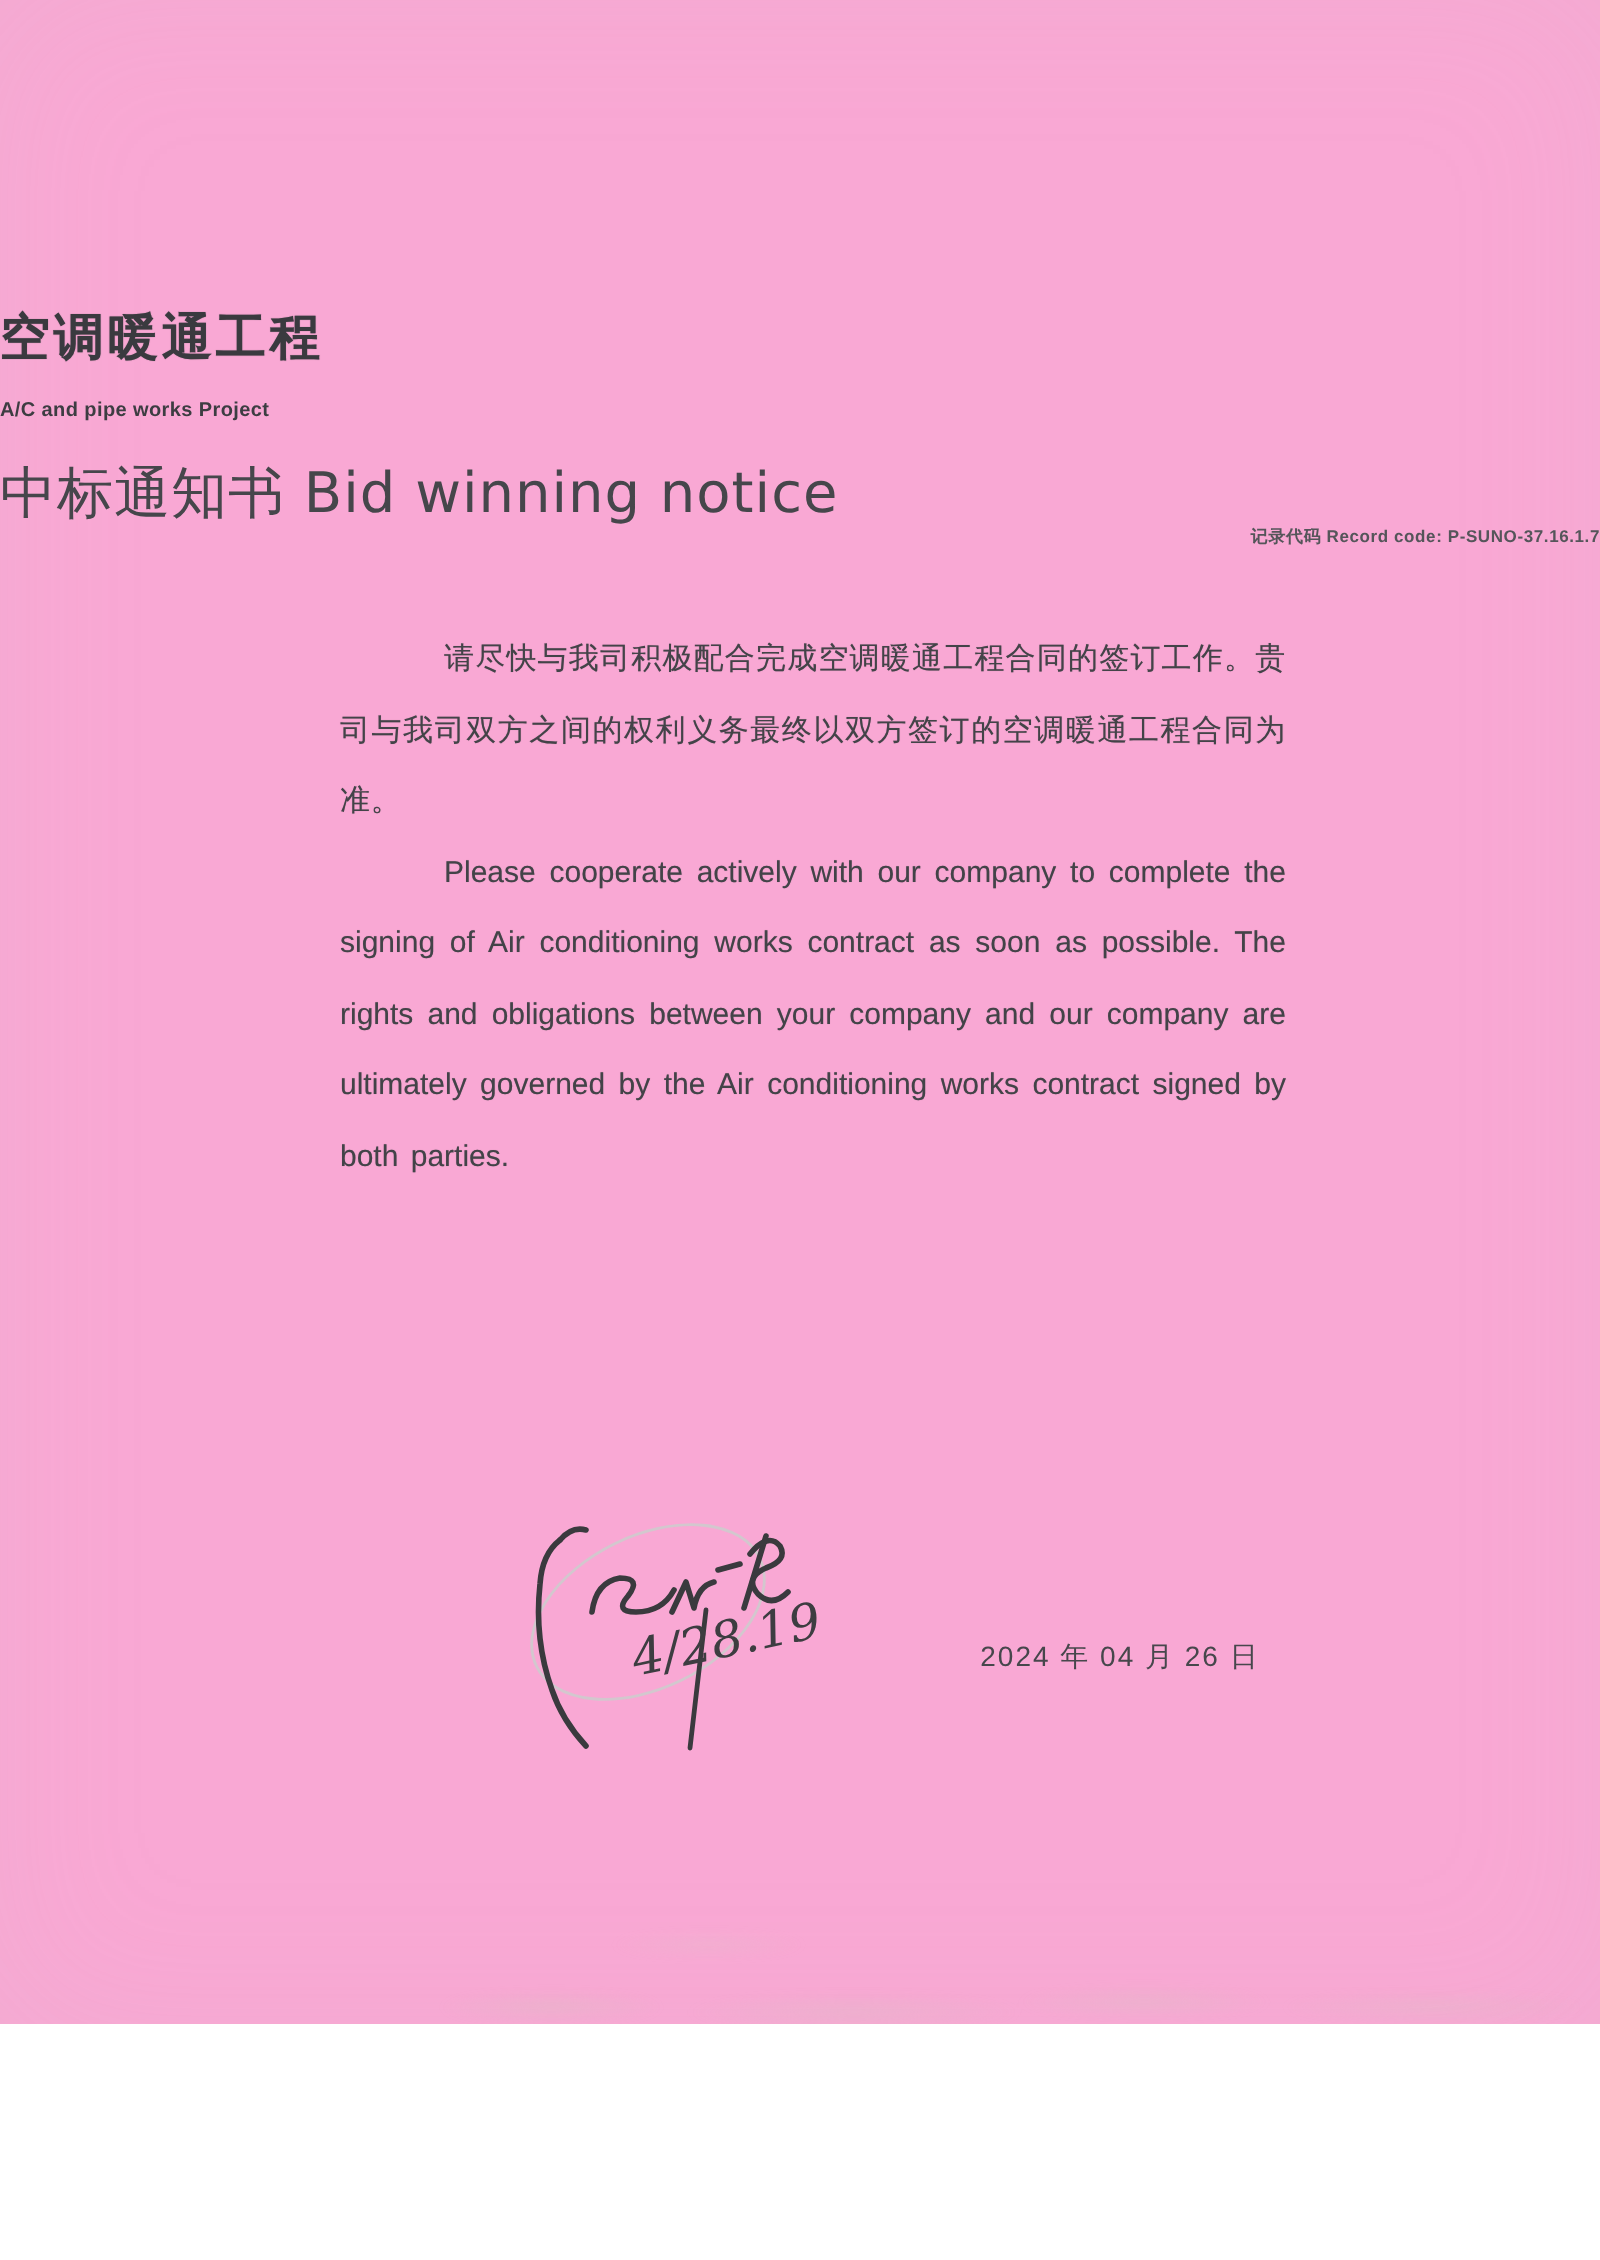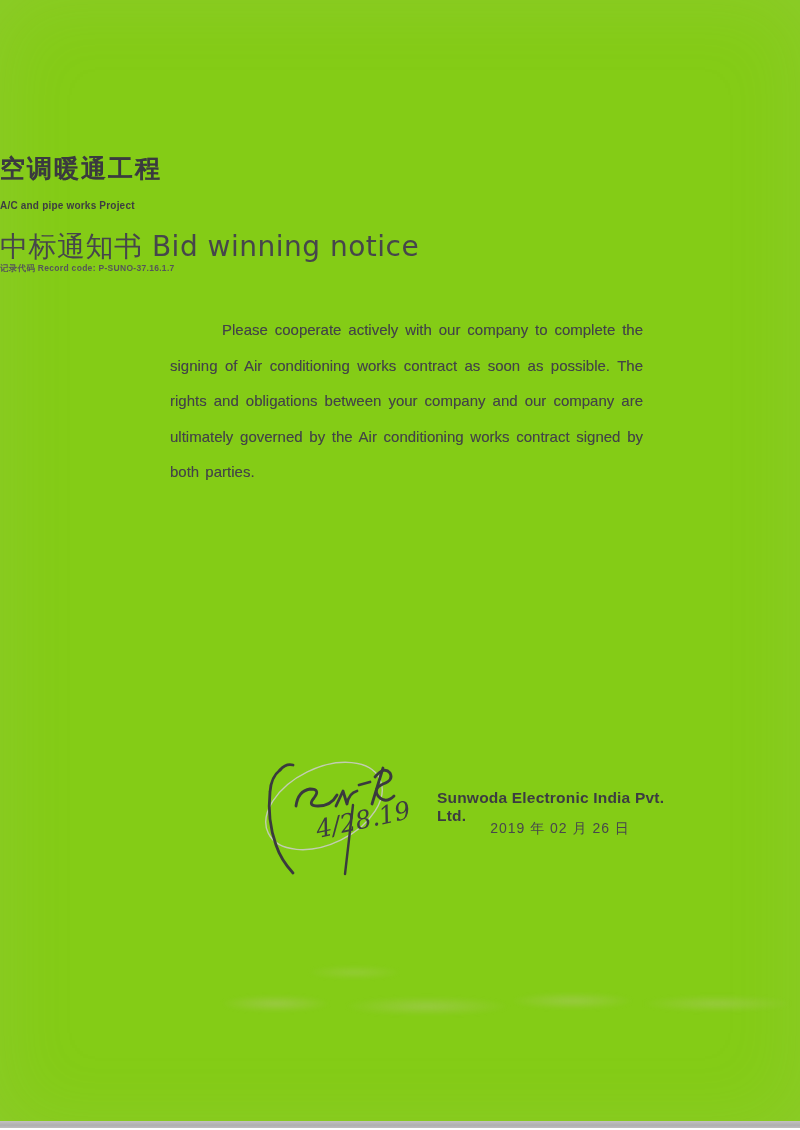--- a/index.html
+++ b/index.html
@@ -1,19 +1,19 @@
 <!DOCTYPE html>
 <html lang="zh"><head>
 <meta charset="utf-8">
 <style>
   html,body{margin:0;padding:0;background:#ffffff;}
   .sheet{
     position:relative;
-    width:800px;height:1128px;
-    background:#84cc16;
+    width:800px;height:1012px;
+    background:#f9a8d4;
     overflow:hidden;
     font-family:"Liberation Sans","DejaVu Sans",sans-serif;
     color:#414146;
     box-shadow:inset 0 0 80px rgba(205,200,196,0.12);
   }
   .title-cn{
     position:absolute;top:152px;left:0;width:100%;
     font-family:"DejaVu Serif","Liberation Serif",serif;
     font-size:25px;font-weight:700;letter-spacing:2px;color:#3a3a3f;
     text-shadow:0 0 0.5px rgba(58,58,63,0.55);
@@ -22,21 +22,21 @@
     position:absolute;top:200px;left:0;width:100%;
     font-size:10px;font-weight:700;color:#3d3d42;letter-spacing:0.2px;
   }
   .notice-title{
     position:absolute;top:228px;left:0;width:100%;
     font-size:28px;font-weight:400;color:#46464b;letter-spacing:0.5px;
     font-family:"DejaVu Sans","Liberation Sans",sans-serif;
   }
   .record-code{
     position:absolute;top:263px;left:0;width:100%;
-    font-size:8.5px;font-weight:700;color:#55555a;letter-spacing:0.3px;
+    font-size:8.5px;font-weight:700;color:#55555a;letter-spacing:0.3px;text-align:right;
   }
   
   .body-col{
     position:absolute;left:170px;top:312px;width:473px;
     font-size:15px;line-height:35.5px;color:#434348;
     text-shadow:0 0 0.4px rgba(64,64,70,0.4);
   }
   .to-line{margin:0 0 9px 2px;white-space:nowrap;}
   .to-line .to-label{margin-right:10px;}
   .body-col p{
@@ -76,20 +76,21 @@
 <body>
 
 <div class="sheet">
 
   <div class="title-cn">空调暖通工程</div>
   <div class="subtitle-en">A/C and pipe works Project</div>
   <div class="notice-title">中标通知书 Bid winning notice</div>
   <div class="record-code">记录代码 Record code: P-SUNO-37.16.1.7</div>
 
   <div class="body-col">
+    <p class="p-zh">请尽快与我司积极配合完成空调暖通工程合同的签订工作。贵司与我司双方之间的权利义务最终以双方签订的空调暖通工程合同为准。</p>
     <p class="p-en">Please cooperate actively with our company to complete the signing of Air conditioning works contract as soon as possible. The rights and obligations between your company and our company are ultimately governed by the Air conditioning works contract signed by both parties.</p>
   </div>
 
   <div class="sig-wrap">
     <svg class="sig-svg" width="172" height="142" viewBox="0 0 172 142">
 
       <g>
         <ellipse cx="72" cy="58" rx="62" ry="38" transform="rotate(-26 72 58)" fill="none" stroke="#cccccc" stroke-width="1.4" opacity="0.85"></ellipse>
       </g>
 
@@ -100,19 +101,18 @@
         <path d="M84 58 L91 43 L95 56 Q97 45 105 43"></path>
         <path d="M107 37 L118 34"></path>
         <path d="M131 20 L120 56"></path>
         <path d="M123 29 Q132 18 138 25 Q142 32 131 36 Q120 41 127 49 Q134 56 142 48"></path>
         <path d="M101 57 L93 126" stroke-width="2.4"></path>
       </g>
       <text x="66" y="90" font-size="25" font-style="italic" font-family="DejaVu Serif, Liberation Serif, serif" fill="#3d3d41" transform="rotate(-12 66 90)">4/28.19</text>
     </svg>
   </div>
 
-  <div class="company-line">Sunwoda Electronic India Pvt. Ltd.</div>
-  <div class="date-line">2019 年 02 月 26 日</div>
+  <div class="date-line">2024 年 04 月 26 日</div>
 
   <div class="smudge-band"></div>
   <div class="bottom-strip"></div>
 
 </div>
 
 </body></html>

